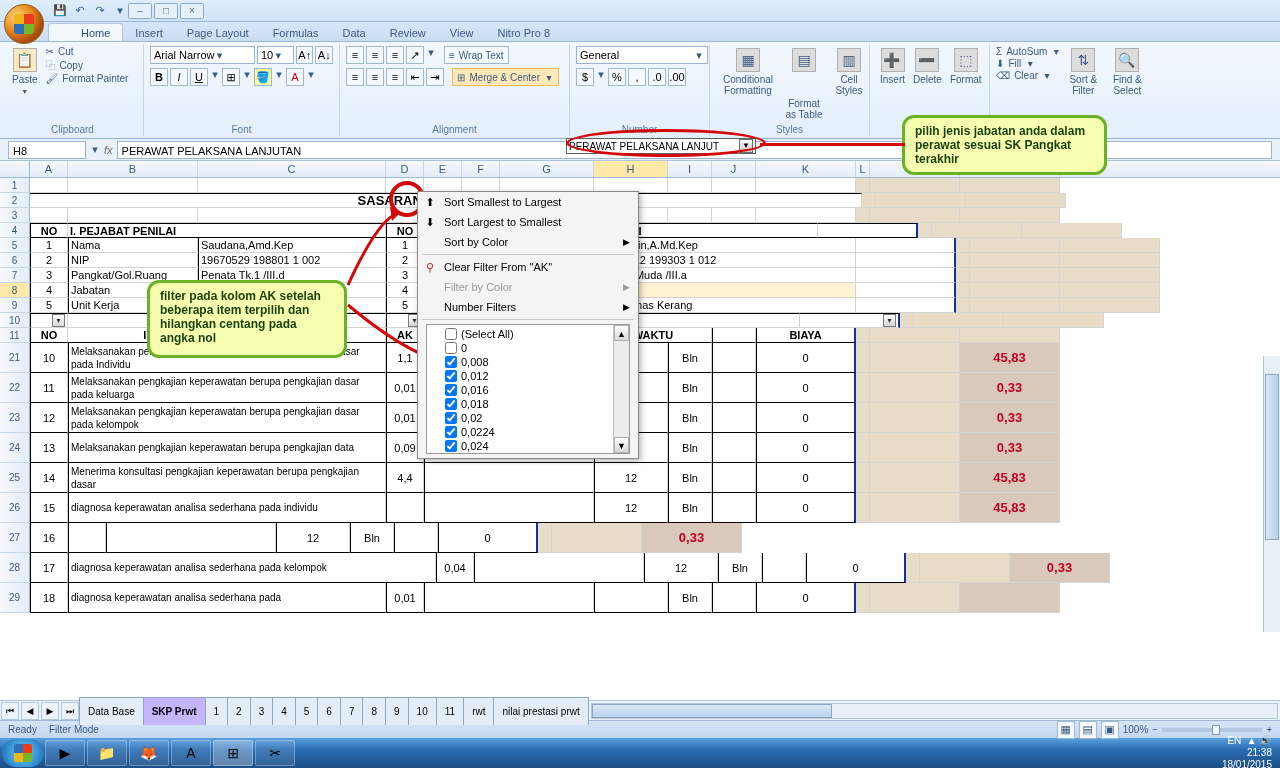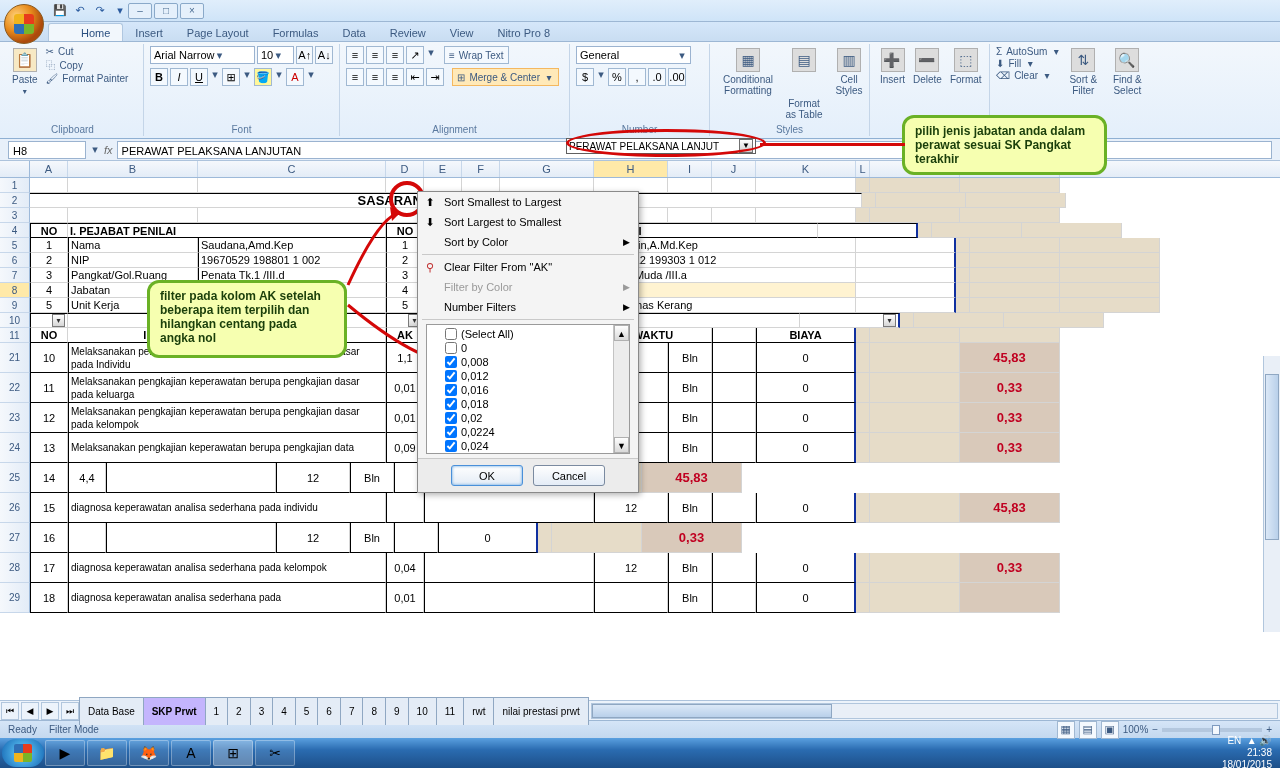--- a/index.html
+++ b/index.html
@@ -232,21 +232,21 @@
       <span class="mini-btn">⇥</span>
       <div class="mini-row" style="margin-left:6px;border:1px solid #f4b860;padding:0 4px;background:#ffe9b8;">
           <span>⊞</span>
           <span>Merge &amp; Center</span>
           <span class="dd">▾</span>
         </div>
     </div>
     <div class="group-label">Alignment</div>
   </div>
   <div class="group" style="width:140px;">
-    <div class="combo" style="width:115px;margin-bottom:4px;">
+    <div class="combo" style="width:132px;margin-bottom:4px;">
         <span>General</span>
         <span class="dd" style="margin-left:auto;">▾</span>
       </div>
     <div style="display:flex;gap:2px;">
       <span class="mini-btn">$</span>
         <span class="dd">▾</span>
       <span class="mini-btn">%</span>
       <span class="mini-btn">,</span>
       <span class="mini-btn">.0</span>
       <span class="mini-btn">.00</span>
@@ -550,20 +550,21 @@
         <div class="cell cI center b-l b-b ">Bln</div>
         <div class="cell cJ b-l b-b "></div>
         <div class="cell cK center b-l b-b b-r2 ">0</div>
         <div class="cell cL gray-area "></div>
         <div class="cell cM gray-area "></div>
         <div class="cell cN calc-cell">0,33</div>
       </div>
       <div class="row tall">
         <div class="row-h">25</div>
         <div class="cell cA center b-l b-b ">14</div>
+        <div class="cell wrap b-l b-b" style="width:318px;">Menerima konsultasi pengkajian keperawatan berupa pengkajian dasar</div>
         <div class="cell cD center b-l b-b ">4,4</div>
         <div class="cell b-l b-b" style="width:170px;"></div>
         <div class="cell cH center b-l b-b ">12</div>
         <div class="cell cI center b-l b-b ">Bln</div>
         <div class="cell cJ b-l b-b "></div>
         <div class="cell cK center b-l b-b b-r2 ">0</div>
         <div class="cell cL gray-area "></div>
         <div class="cell cM gray-area "></div>
         <div class="cell cN calc-cell">45,83</div>
       </div>
@@ -590,21 +591,21 @@
         <div class="cell cI center b-l b-b ">Bln</div>
         <div class="cell cJ b-l b-b "></div>
         <div class="cell cK center b-l b-b b-r2 ">0</div>
         <div class="cell cL gray-area "></div>
         <div class="cell cM gray-area "></div>
         <div class="cell cN calc-cell">0,33</div>
       </div>
       <div class="row tall">
         <div class="row-h">28</div>
         <div class="cell cA center b-l b-b ">17</div>
-        <div class="cell wrap b-l b-b" style="width:318px;">diagnosa keperawatan analisa sederhana pada kelompok</div>
+        <div class="cell wrap b-l b-b" style="width:368px;">diagnosa keperawatan analisa sederhana pada kelompok</div>
         <div class="cell cD center b-l b-b ">0,04</div>
         <div class="cell b-l b-b" style="width:170px;"></div>
         <div class="cell cH center b-l b-b ">12</div>
         <div class="cell cI center b-l b-b ">Bln</div>
         <div class="cell cJ b-l b-b "></div>
         <div class="cell cK center b-l b-b b-r2 ">0</div>
         <div class="cell cL gray-area "></div>
         <div class="cell cM gray-area "></div>
         <div class="cell cN calc-cell">0,33</div>
       </div>
@@ -674,24 +675,20 @@
         <label><input type="checkbox" checked="" style="">0,02</label>
         <label><input type="checkbox" checked="" style="">0,0224</label>
         <label><input type="checkbox" checked="" style="">0,024</label>
         <label>0,03</label>
       </div>
     <div class="tree-scroll">
         <div class="up">▲</div>
         <div class="dn">▼</div>
       </div>
   </div>
-  <div class="filter-btns">
-    <button class="ok">OK</button>
-    <button>Cancel</button>
-  </div>
 </div>
 
 <div class="callout r">pilih jenis jabatan anda dalam perawat sesuai SK Pangkat terakhir</div>
 <div class="callout l">filter pada kolom AK setelah beberapa item terpilih dan hilangkan centang pada angka nol</div>
 
 <div class="redov ellipse1"></div>
 <div class="redov ellipse2"></div>
 <div class="redov ellipse3"></div>
 <div class="redline line1"></div>
 <svg class="redarrow" style="left:340px;top:205px;" width="130" height="170">

